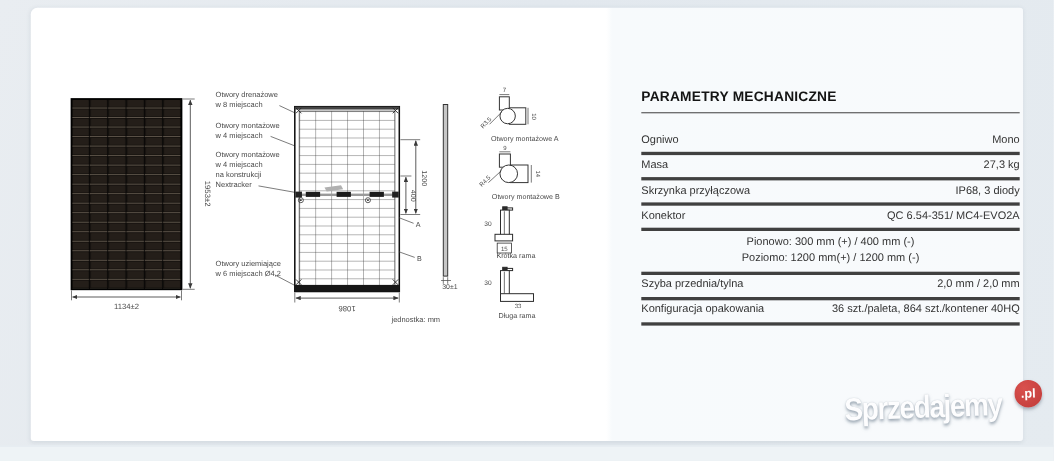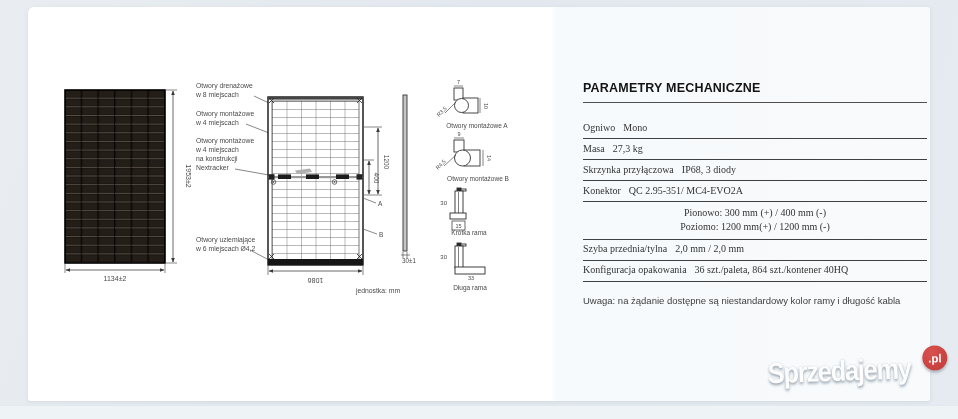--- a/index.html
+++ b/index.html
@@ -25,25 +25,25 @@
   .spec{
     position:absolute;left:583px;top:81px;width:344px;color:#333;
   }
   .spec-title{
     font-size:12.5px;font-weight:bold;color:#141414;letter-spacing:.2px;
     padding-bottom:7px;border-bottom:1.5px solid #4f4f4f;
   }
   .spec-rows{margin-top:15px;}
   .spec-row{
     display:flex;justify-content:space-between;align-items:center;
-    border-bottom:1px solid #404040;
-    padding:3.5px 0 4px 0;font-size:10px;line-height:1.25;font-family:Liberation Serif, serif;
+    border-bottom:3px solid #404040;
+    padding:3.5px 0 4px 0;font-size:10px;line-height:1.25;
   }
   .spec-row .lbl{text-align:left;white-space:nowrap;}
-  .spec-row .val{text-align:left;flex:1;padding-left:8px;}
+  .spec-row .val{text-align:right;flex:1;padding-left:8px;}
   .spec-row.double{align-items:center;}
   .spec-row.double .lbl{white-space:normal;width:118px;}
   .spec-row.double .vals{flex:1;text-align:center;}
   .spec-row.double .vals div{padding:1px 0;}
   .spec-note{margin-top:13px;font-size:9.5px;color:#3e3e3e;}
   
   .watermark{
     position:absolute;left:768px;top:354px;width:184px;height:50px;
     transform:rotate(-2deg);pointer-events:none;
   }
@@ -237,36 +237,35 @@
     <div class="spec-row">
       <span class="lbl">Masa</span>
       <span class="val">27,3 kg</span>
     </div>
     <div class="spec-row">
       <span class="lbl">Skrzynka przyłączowa</span>
       <span class="val">IP68, 3 diody</span>
     </div>
     <div class="spec-row">
       <span class="lbl">Konektor</span>
-      <span class="val">QC 2.95-351/ MC4-EVO2A</span>
+      <span class="val">QC 6.54-351/ MC4-EVO2A</span>
     </div>
     <div class="spec-row double">
       <span class="vals">
         <div>Pionowo: 300 mm (+) / 400 mm (-)</div>
         <div>Poziomo: 1200 mm(+) / 1200 mm (-)</div>
       </span>
     </div>
     <div class="spec-row">
       <span class="lbl">Szyba przednia/tylna</span>
       <span class="val">2,0 mm / 2,0 mm</span>
     </div>
     <div class="spec-row">
       <span class="lbl">Konfiguracja opakowania</span>
       <span class="val">36 szt./paleta, 864 szt./kontener 40HQ</span>
     </div>
   </div>
-  <div class="spec-note">Uwaga: na żądanie dostępne są niestandardowy kolor ramy i długość kabla</div>
 </div>
 
 <div class="watermark">
   <span class="wm-text">Sprzedajemy</span>
   <span class="wm-circle">.pl</span>
 </div>
 
 </body></html>

